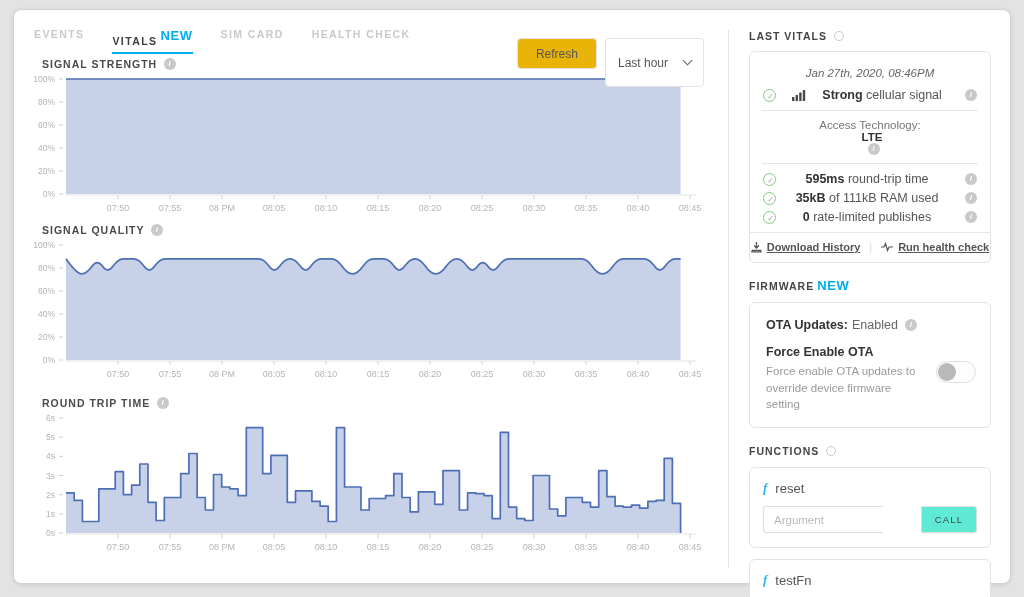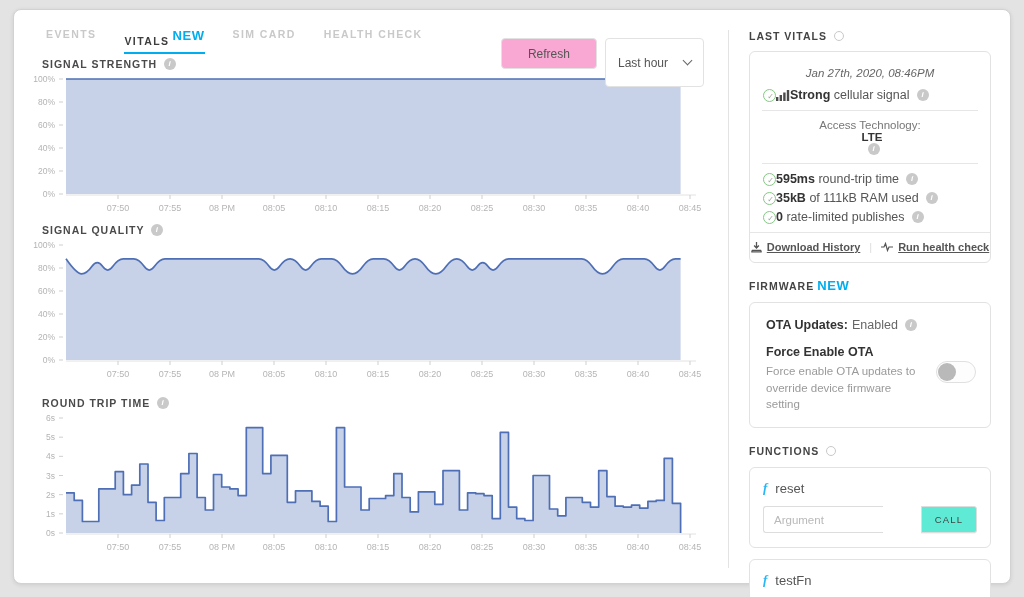--- a/index.html
+++ b/index.html
@@ -2,27 +2,27 @@
 <html><head>
 <meta charset="utf-8">
 <style>
   * { margin:0; padding:0; box-sizing:border-box; }
   html,body { width:1024px; height:597px; background:#e3e3e3; font-family:"Liberation Sans", sans-serif; overflow:hidden; }
   .card { position:absolute; left:13px; top:9px; width:998px; height:575px; background:#fff;
           border:1px solid #d2d2d2; border-radius:8px; box-shadow:0 1px 4px rgba(0,0,0,.10); }
 
   
   .main { position:absolute; left:16px; top:18px; width:676px; }
-  .tabbar { display:flex; gap:28px; height:26px; align-items:flex-start; margin-left:16px; }
+  .tabbar { display:flex; gap:28px; height:26px; align-items:flex-start; margin-left:4px; }
   .tab { font-size:10.5px; font-weight:bold; letter-spacing:1.4px; color:#c9c9c9; padding-bottom:5px; cursor:pointer; white-space:nowrap; }
   .tab.active { color:#3d3d3d; border-bottom:2px solid #00aeef; }
   .badge-new { color:#00aeef; font-size:13px; font-weight:bold; letter-spacing:.6px; vertical-align:super; margin-left:3px; }
 
   .toolbar { position:absolute; top:10px; right:2px; display:flex; gap:8px; }
-  .btn-refresh { background:#f9a8d4; border:1px solid #e2e2e2; border-radius:4px; padding:0 26px; height:31px;
+  .btn-refresh { background:#eab308; border:1px solid #e2e2e2; border-radius:4px; padding:0 18px; height:31px;
                  font-size:12px; color:#555; font-family:inherit; cursor:pointer; }
   .select { background:#fff; border:1px solid #e2e2e2; border-radius:4px; height:49px; padding:0 12px;
             display:flex; align-items:center; gap:16px; font-size:12px; color:#555; cursor:pointer; }
   .chev { width:7px; height:7px; border-right:1.5px solid #666; border-bottom:1.5px solid #666;
           transform:rotate(45deg); margin-top:-4px; }
 
   .chart-title { font-size:10.5px; font-weight:bold; letter-spacing:1px; color:#4a4a4a;
                  display:flex; align-items:center; margin:4px 0 2px 12px; }
   .chart-title.t2 { margin-top:9px; }
   .chart-title.t3 { margin-top:16px; }
@@ -38,21 +38,21 @@
   
   .vdivider { position:absolute; left:714px; top:20px; height:538px; width:1px; background:#e3e3e3; }
 
   
   .sidebar { position:absolute; left:735px; top:20px; width:242px; }
   .side-heading { font-size:10.5px; font-weight:bold; letter-spacing:1px; color:#444; display:flex; align-items:center; }
   .panel { background:#fff; border:1px solid #e2e2e2; border-radius:6px; margin-top:9px; }
 
   .vitals-panel { padding:10px 13px 0; }
   .vitals-date { text-align:center; font-style:italic; font-size:11.5px; color:#666; margin:5px 0 9px; }
-  .vrow { display:flex; align-items:center; font-size:12.5px; color:#555; margin:5px 0; }
+  .vrow { display:flex; align-items:center; gap:6px; font-size:12.5px; color:#555; margin:5px 0;justify-content:space-between; }
   .vrow b { color:#333; }
   .okicon { width:13px; height:13px; border-radius:50%; border:1.5px solid #86c786; position:relative; flex:0 0 auto; }
   .okicon::after { content:"✓"; position:absolute; left:0; top:0; width:13px; text-align:center;
                    font-size:8px; line-height:13px; color:#9aa89a; }
   .hr { border-top:1px solid #e6e6e6; margin:8px -1px; }
   .access { font-size:11.5px; color:#777; display:flex; align-items:center; margin:8px 0;flex-direction:column; }
   .access b { color:#333; margin-left:4px; }
   .vfooter { border-top:1px solid #e6e6e6; margin:8px -13px 0; padding:8px 6px 9px; display:flex;
              justify-content:center; align-items:center; gap:9px; font-size:11px; color:#555; }
   .vlink { display:flex; align-items:center; gap:5px; text-decoration:underline; color:#555; font-weight:bold; cursor:pointer; white-space:nowrap; }

